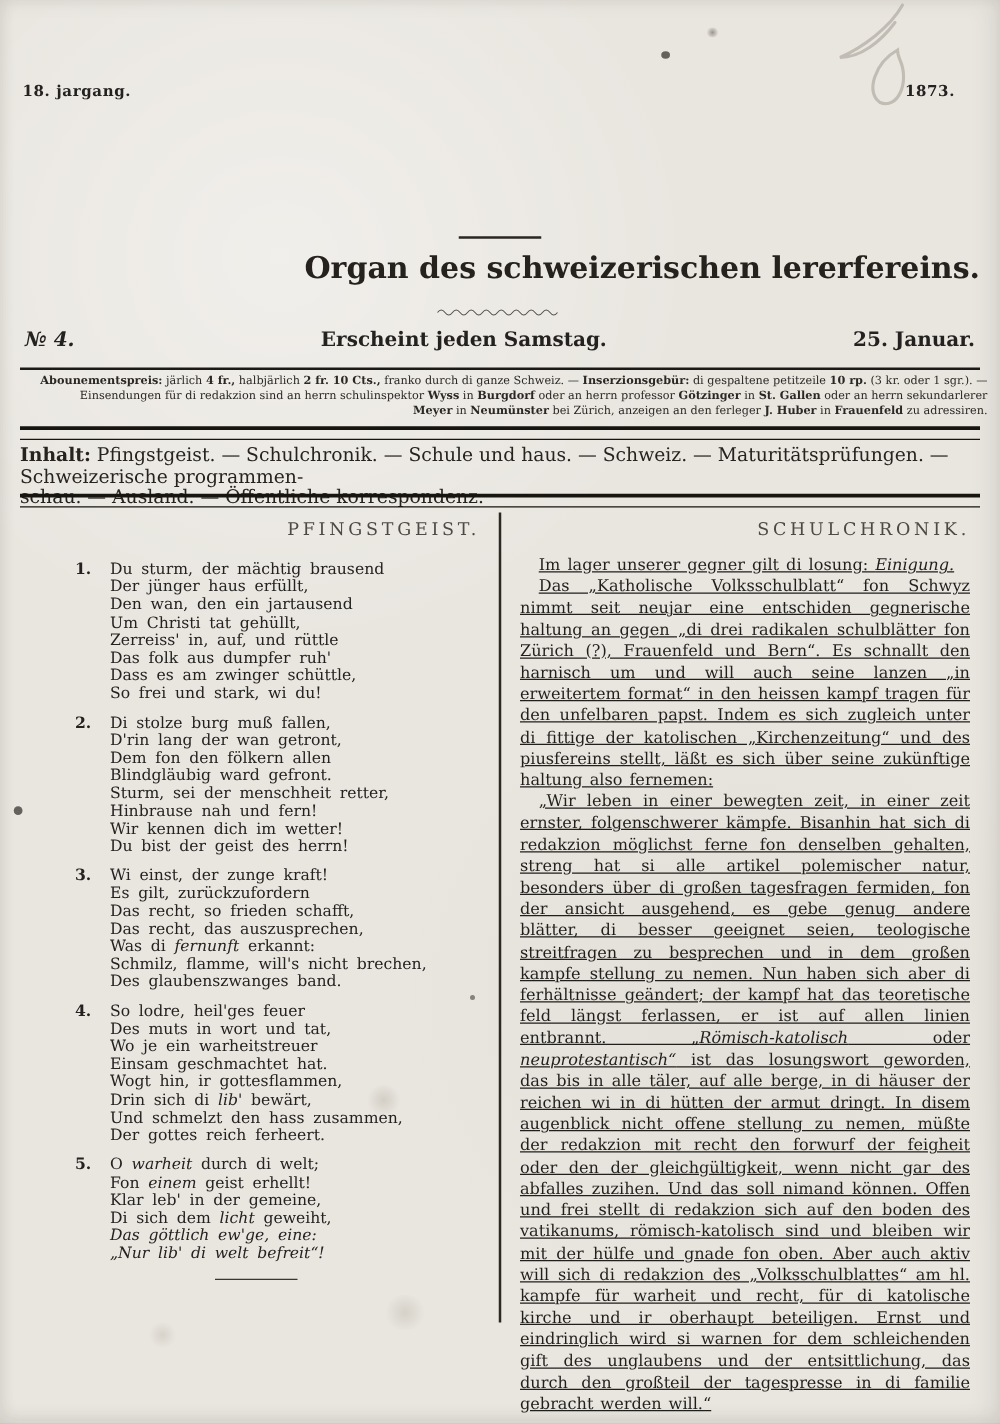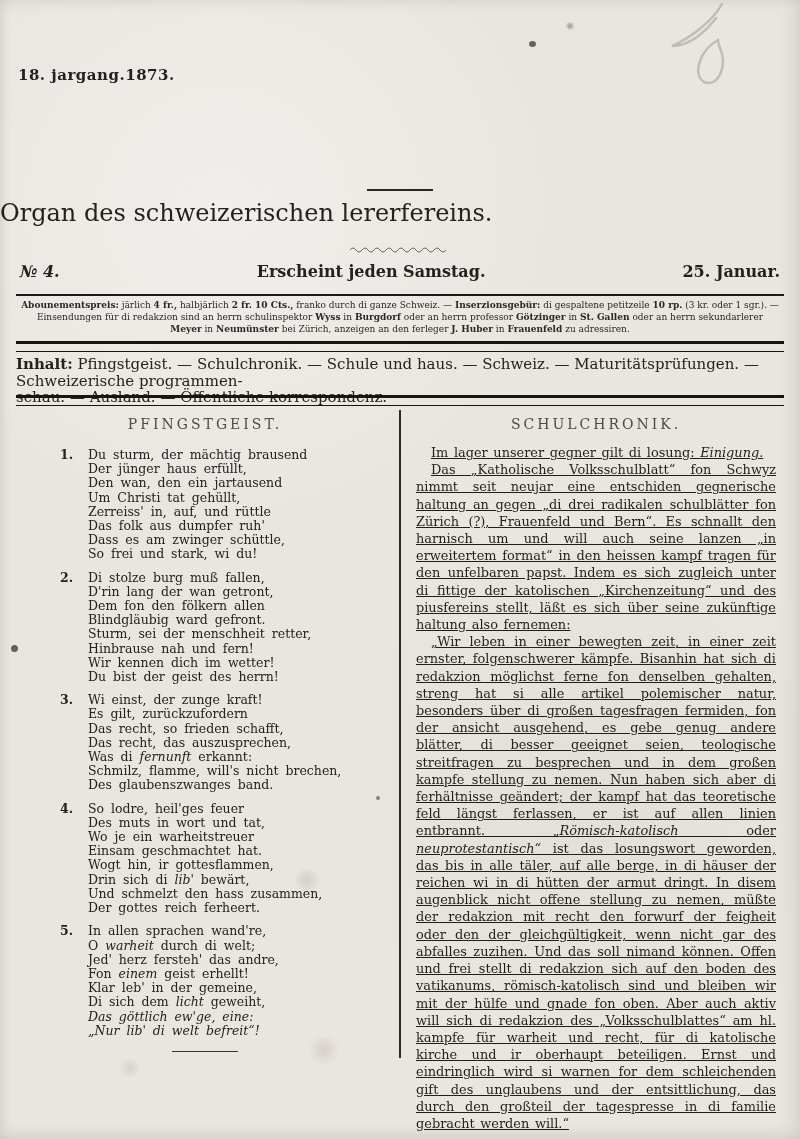--- a/index.html
+++ b/index.html
@@ -10,48 +10,48 @@
       radial-gradient(ellipse 50% 35% at 75% 70%, rgba(120,110,95,.06), rgba(0,0,0,0) 70%),
       #e9e6e0;
     box-shadow: inset -8px 0 18px rgba(60,55,45,.08), inset 0 -6px 14px rgba(60,55,45,.05), inset 4px 0 10px rgba(60,55,45,.05);
     font-family:"DejaVu Serif","Liberation Serif",serif;
     color:#242220;
   }
   .b{font-weight:bold;}
   .i{font-style:italic;}
 
   
-  .topline{position:absolute;left:18px;right:6px;top:66px;display:flex;justify-content:flex-start;font-size:15px;font-weight:bold;letter-spacing:.5px;}
+  .topline{position:absolute;left:18px;right:36px;top:66px;display:flex;justify-content:space-between;font-size:12px;font-weight:bold;letter-spacing:.5px;}
 
   
   .title{position:absolute;left:0;right:0;top:98px;text-align:center;font-size:45px;font-weight:bold;letter-spacing:1px;color:#1b1916;}
   .title-rule{position:absolute;left:50%;top:189px;width:66px;height:2px;margin-left:-33px;background:#2a2722;}
-  .subtitle{position:absolute;left:0;right:6px;top:199px;text-align:left;font-size:24px;font-weight:normal;color:#25221e;}
+  .subtitle{position:absolute;left:0;right:16px;top:199px;text-align:right;font-size:24px;font-weight:bold;color:#25221e;}
   .squiggle{position:absolute;left:50%;top:245px;margin-left:-52px;}
 
   
   .issue-row{position:absolute;left:20px;right:20px;top:262px;display:flex;justify-content:space-between;align-items:baseline;font-size:16px;font-weight:bold;}
   .issue-no{font-style:italic;}
   .rule-thin{position:absolute;left:16px;right:16px;top:294px;height:2px;background:#1c1a17;}
 
   
   .mast-notes{position:absolute;left:10px;right:10px;top:300px;font-size:9px;line-height:11.8px;color:#2a2724;}
-  .mast-line{white-space:nowrap;text-align:center;}
+  .mast-line{white-space:nowrap;text-align:right;}
   .rule-double{position:absolute;left:16px;right:16px;top:341px;height:7px;border-top:3px solid #17150f;border-bottom:1px solid #17150f;}
 
   
   .inhalt{position:absolute;left:16px;right:16px;top:356px;font-size:15px;line-height:16.5px;color:#26231f;}
   .rule-double2{position:absolute;left:16px;right:16px;top:395px;height:7px;border-top:3px solid #17150f;border-bottom:1px solid #17150f;}
 
   
   .col-divider{position:absolute;left:399px;top:410px;width:2px;height:648px;background:#2c2923;}
   .col{position:absolute;top:410px;}
   .col.left{left:26px;width:358px;}
   .col.right{left:416px;width:360px;}
-  .col-heading{text-align:center;font-size:14px;letter-spacing:3px;color:#4d4a44;margin-top:6px;}
+  .col-heading{text-align:right;font-size:14px;letter-spacing:3px;color:#4d4a44;margin-top:6px;}
 
   
   .poem{margin-top:16px;padding-left:62px;font-size:12.5px;line-height:14.2px;word-spacing:3px;}
   .stanza{position:relative;margin-bottom:9px;}
   .stanza-num{position:absolute;left:-28px;top:0;font-weight:bold;}
   .poem-end-rule{width:66px;height:1px;background:#3a3731;margin:13px auto 0 auto;}
 
   
   .paras{margin-top:12px;}
   .para{margin:0;font-size:12.9px;line-height:17.2px;text-align:justify;text-indent:15px;word-spacing:1.5px;color:#211f1c;text-decoration:underline;}
@@ -176,23 +176,21 @@
             <div class="poem-line"><span>Wogt hin, ir gottesflammen,</span></div>
             <div class="poem-line"><span>Drin sich di </span><span class="i">lib'</span><span> bewärt,</span></div>
             <div class="poem-line"><span>Und schmelzt den hass zusammen,</span></div>
             <div class="poem-line"><span>Der gottes reich ferheert.</span></div>
           </div>
       </div>
         <div class="stanza">
         <span class="stanza-num">5.</span>
         <div class="stanza-lines">
 
-        <div class="poem-line"><span>In allen sprachen wand're,</span></div>
             <div class="poem-line"><span>O </span><span class="i">warheit</span><span> durch di welt;</span></div>
-            <div class="poem-line"><span>Jed' herz fersteh' das andre,</span></div>
             <div class="poem-line"><span>Fon </span><span class="i">einem</span><span> geist erhellt!</span></div>
             <div class="poem-line"><span>Klar leb' in der gemeine,</span></div>
             <div class="poem-line"><span>Di sich dem </span><span class="i">licht</span><span> geweiht,</span></div>
             <div class="poem-line"><span class="i">Das göttlich ew'ge, eine:</span></div>
             <div class="poem-line"><span class="i">„Nur lib' di welt befreit“!</span></div>
           </div>
       </div>
       </div>
     <div class="poem-end-rule"></div>
   </div>

